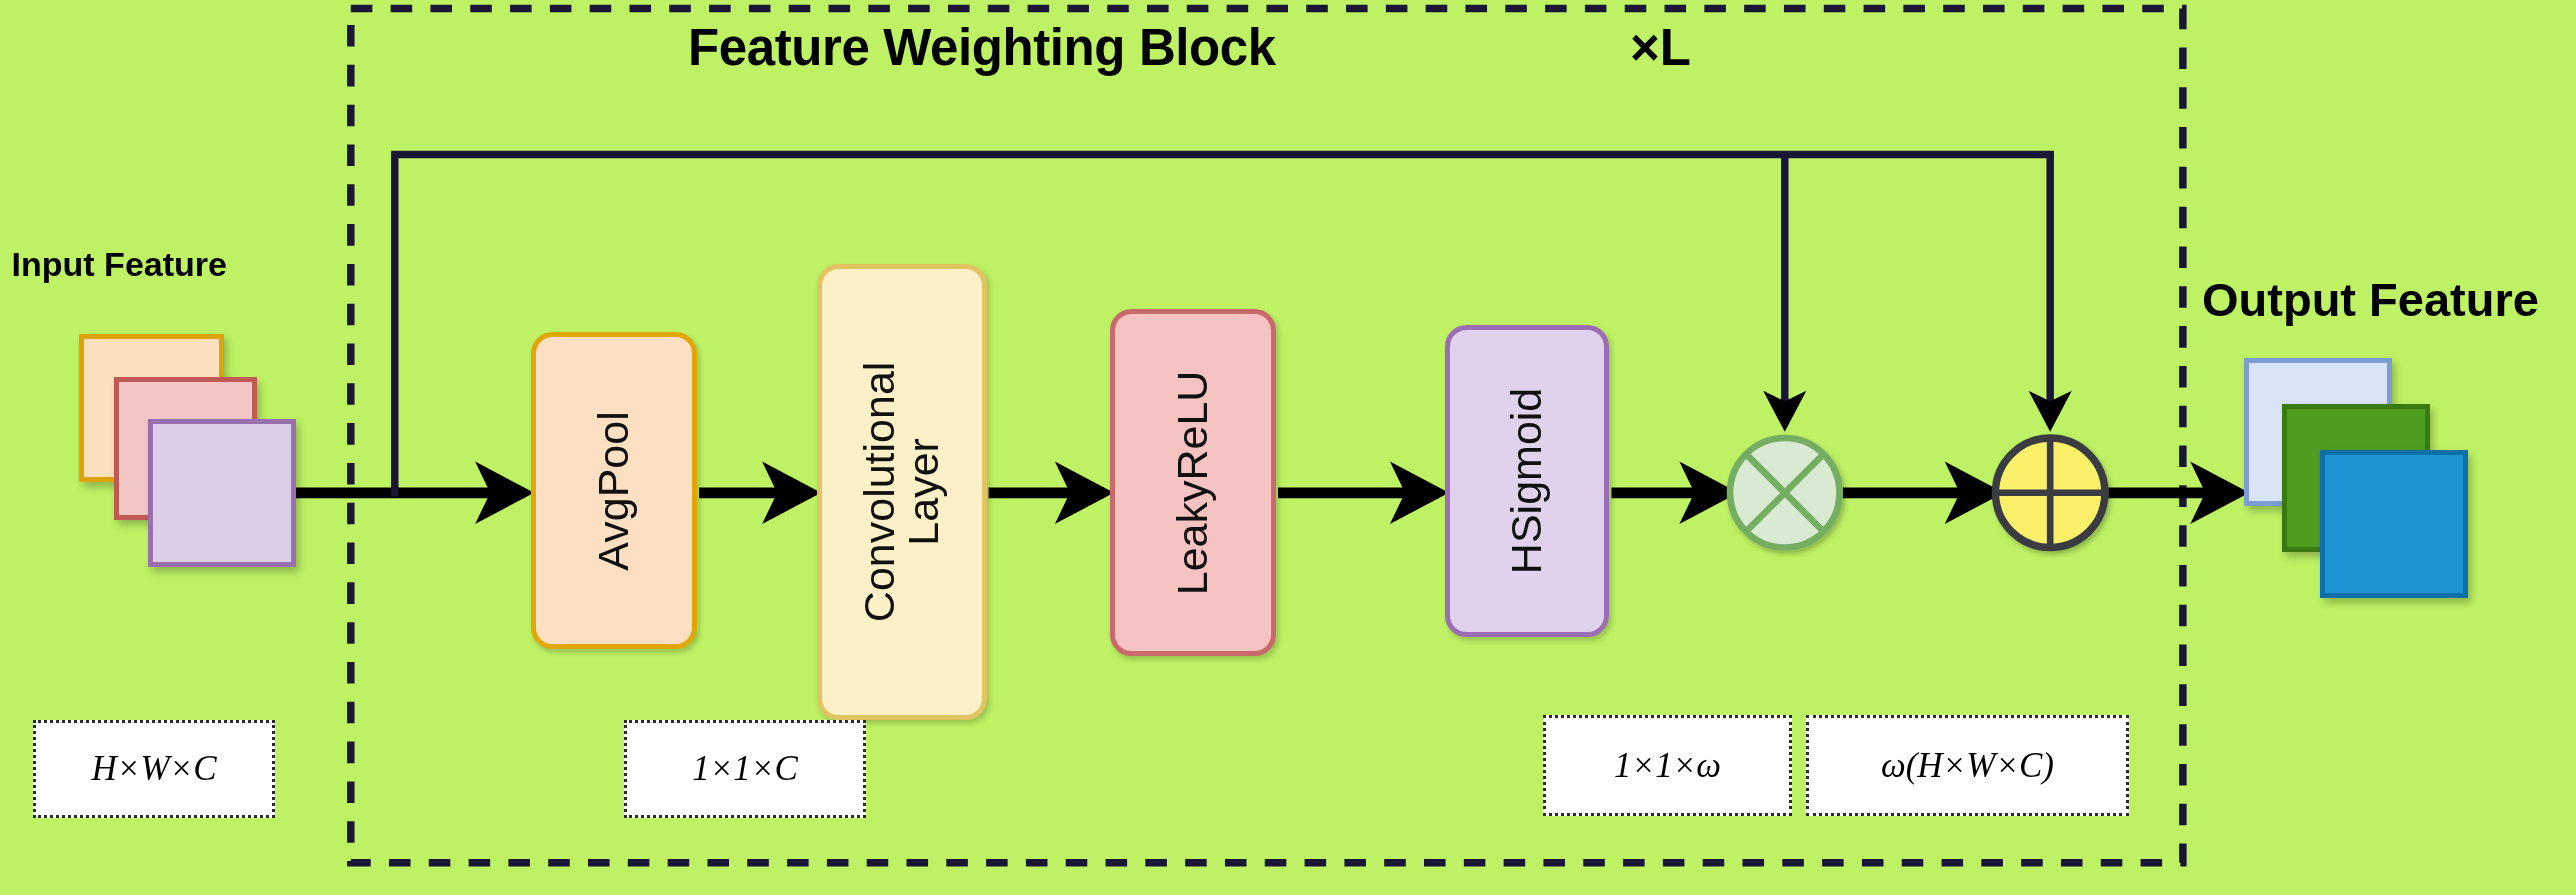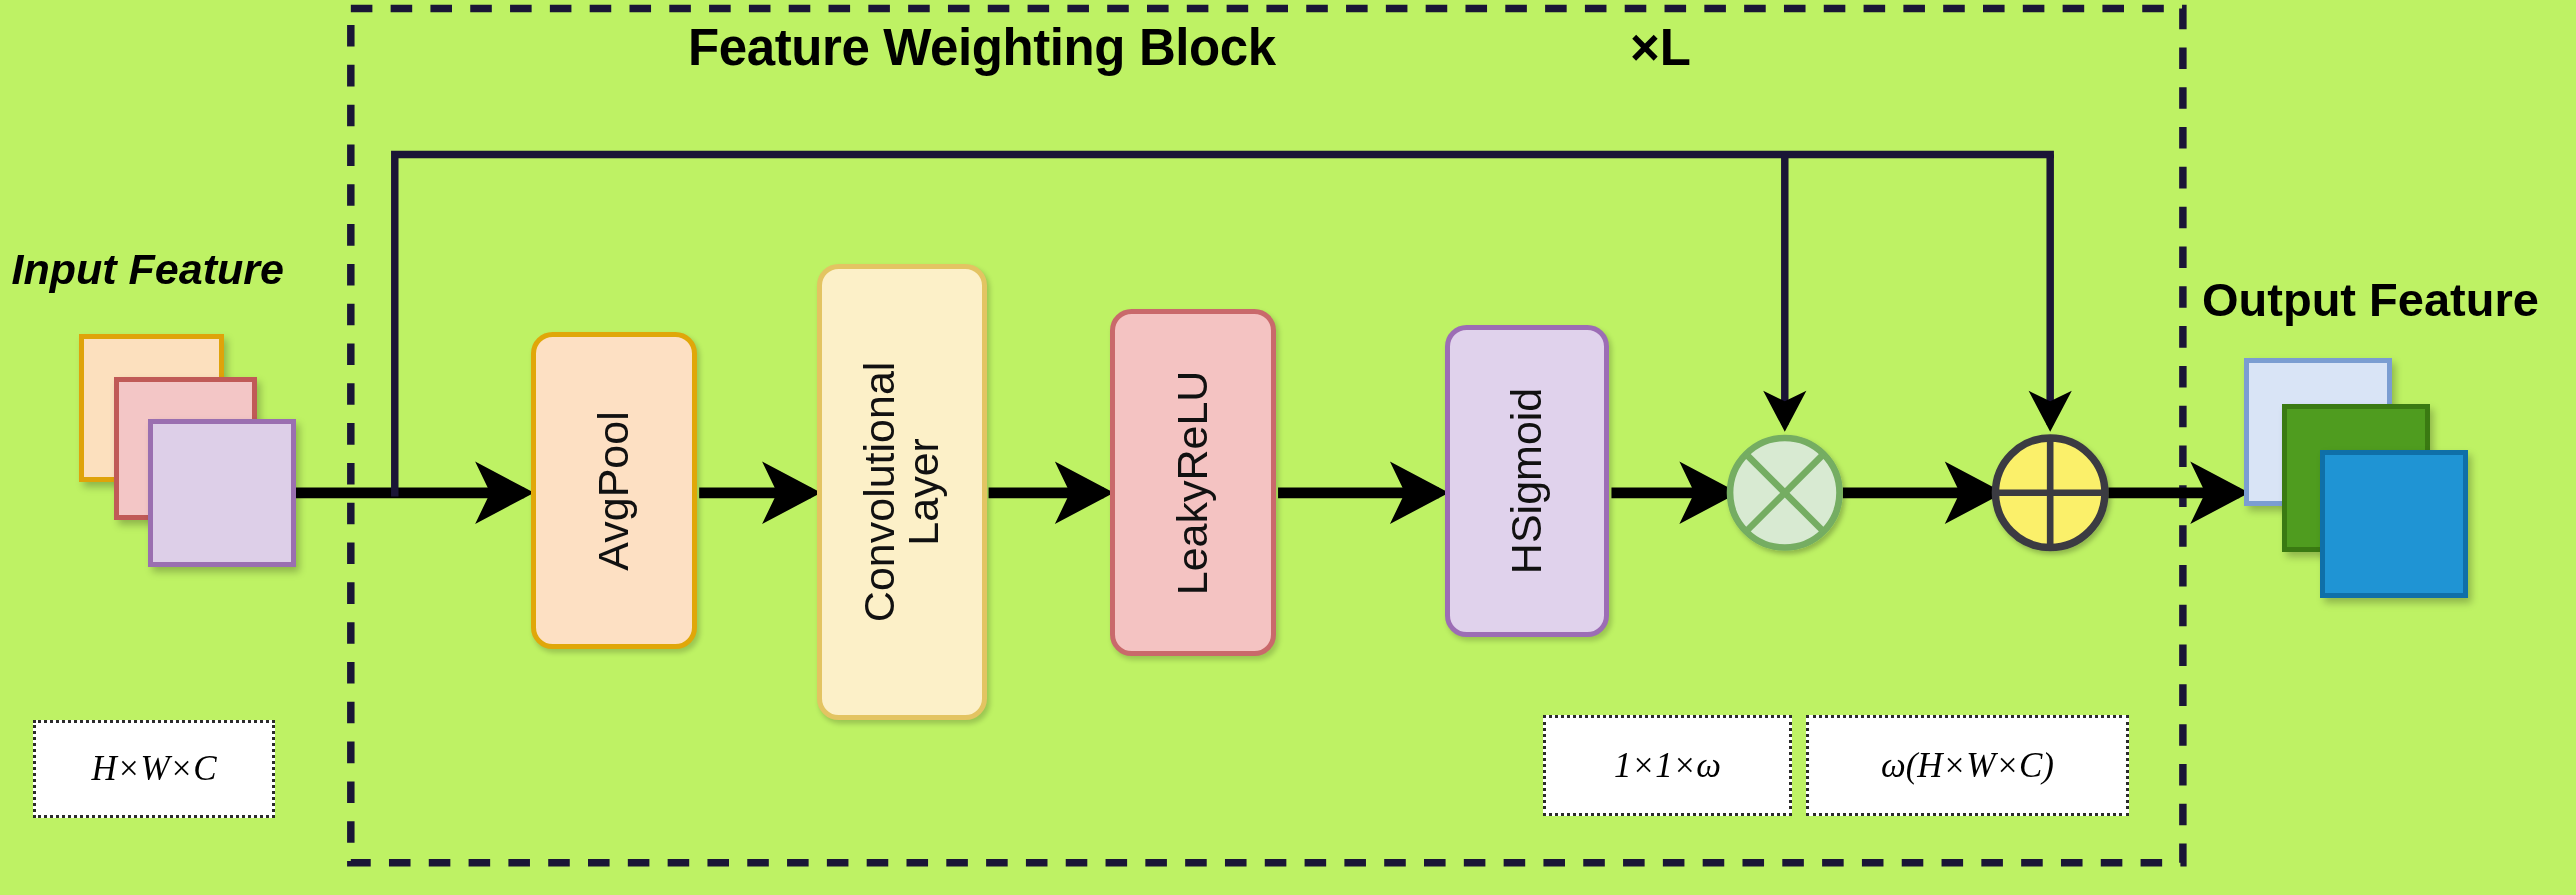--- a/index.html
+++ b/index.html
@@ -38,22 +38,21 @@
   }
   #repeat-count {
     left: 1630px;
     top: 18px;
     font-size: 51px;
     font-weight: bold;
   }
   #input-feature-label {
     left: 11.6px;
     top: 245px;
-    font-size: 43px;
-    font-style: italic;
+    font-size: 34px;
   }
   #output-feature-label {
     left: 2202px;
     top: 272px;
     font-size: 47px;
   }
 
   
   .dim-tag {
     position: absolute;
@@ -210,17 +209,18 @@
 
   <div class="op-block" id="block-hsigmoid">
     <span class="op-text">HSigmoid</span>
   </div>
 
   <div class="feature-card" id="out-card-1"></div>
   <div class="feature-card" id="out-card-2"></div>
   <div class="feature-card" id="out-card-3"></div>
 
   <div class="dim-tag" id="dim-input">H×W×C</div>
+  <div class="dim-tag" id="dim-avgpool">1×1×C</div>
   <div class="dim-tag" id="dim-hsigmoid">1×1×ω</div>
   <div class="dim-tag" id="dim-output">ω(H×W×C)</div>
 
 </div>
 
 
 </body></html>

